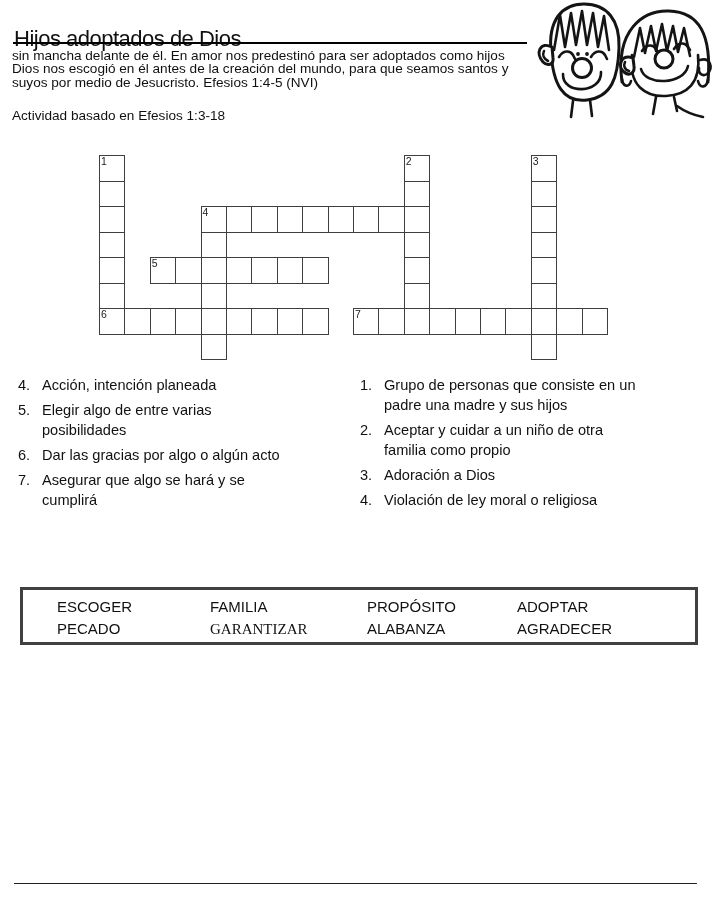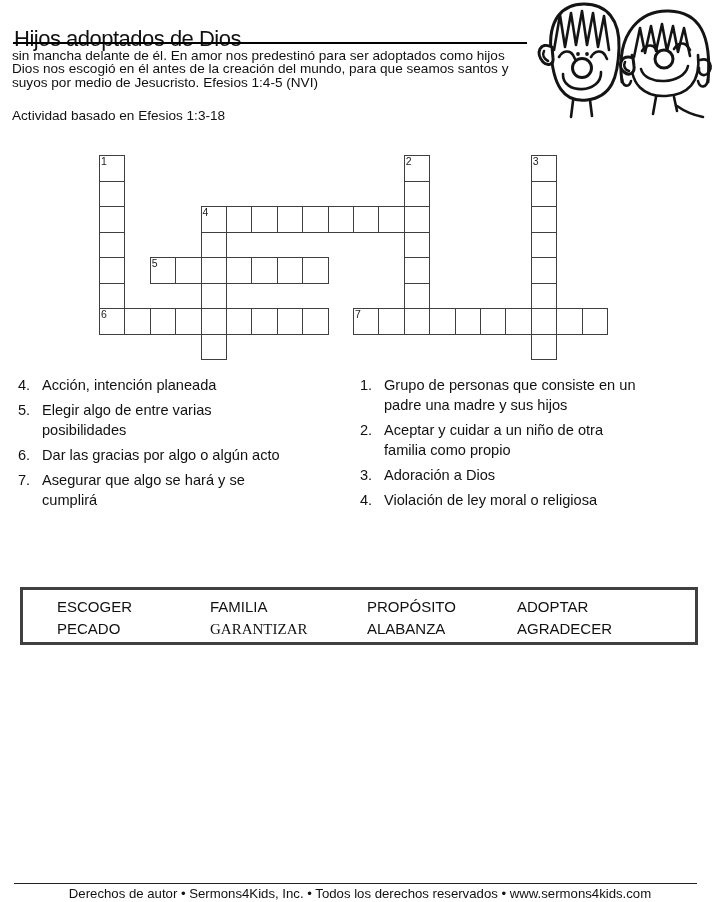--- a/index.html
+++ b/index.html
@@ -216,14 +216,13 @@
       <span class="bank-word" style="left: 187px; top: 9px;">FAMILIA</span>
       <span class="bank-word" style="left: 344px; top: 9px;">PROPÓSITO</span>
       <span class="bank-word" style="left: 494px; top: 9px;">ADOPTAR</span>
       <span class="bank-word" style="left: 34px; top: 31px;">PECADO</span>
       <span class="bank-word" style="left: 187px; top: 31px; font-family: Liberation Serif, serif;">GARANTIZAR</span>
       <span class="bank-word" style="left: 344px; top: 31px;">ALABANZA</span>
       <span class="bank-word" style="left: 494px; top: 31px; text-align: right;">AGRADECER</span>
     </div>
 
   <div class="footer-rule"></div>
-  <div class="footer-text">Derechos de autor • Sermons4Kids, Inc. • Todos los derechos reservados • www.sermons4kids.com</div>
 </div>
 
 </body></html>

